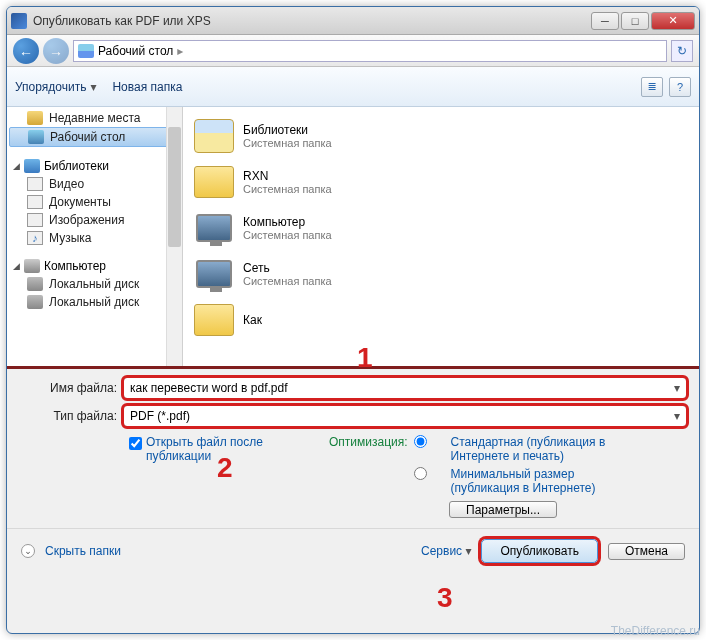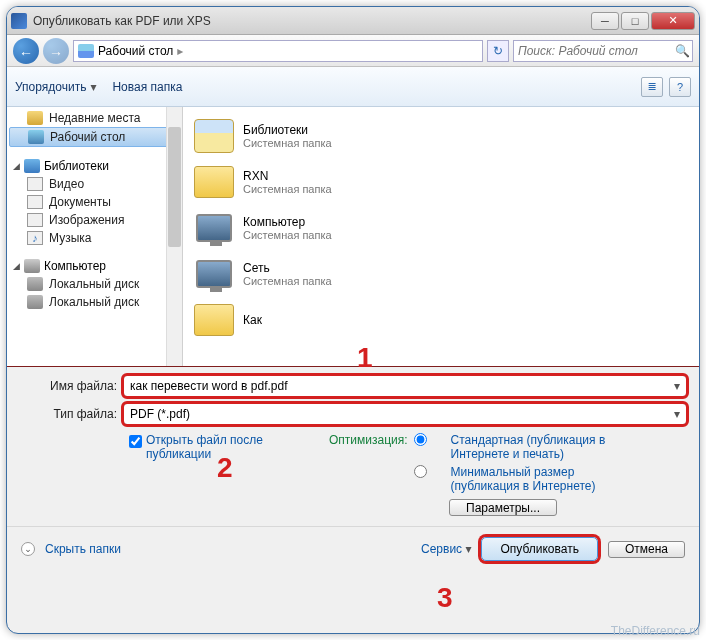--- a/index.html
+++ b/index.html
@@ -1,18 +1,18 @@
 <!DOCTYPE html>
 <html><head>
 <meta charset="utf-8">
 <style>
 * { box-sizing: border-box; margin: 0; padding: 0; font-family: "Segoe UI", Tahoma, sans-serif; font-size: 12px; }
 body { background: #fff; width: 706px; height: 640px; position: relative; }
 
-.window { position: absolute; left: 6px; top: 6px; width: 694px; height: 628px; background: #f0f0f0; border: 1px solid #3a6ea5; border-radius: 12px; box-shadow: 0 0 8px rgba(0,0,0,0.3); overflow: hidden; }
+.window { position: absolute; left: 6px; top: 6px; width: 694px; height: 628px; background: #f0f0f0; border: 1px solid #3a6ea5; border-radius: 6px; box-shadow: 0 0 8px rgba(0,0,0,0.3); overflow: hidden; }
 
 .titlebar { height: 28px; background: linear-gradient(to bottom, #e8e8e8, #d0d0d0); display: flex; align-items: center; padding: 0 4px; border-bottom: 1px solid #aaa; }
 .titlebar .win-icon { width: 16px; height: 16px; background: linear-gradient(135deg,#2b579a,#4a89dc); border-radius: 2px; margin-right: 6px; }
 .titlebar .title { flex: 1; color: #333; }
 .winbtns { display: flex; gap: 2px; }
 .winbtn { width: 28px; height: 18px; background: linear-gradient(to bottom,#f5f5f5,#ddd); border: 1px solid #999; border-radius: 3px; display: flex; align-items: center; justify-content: center; font-size: 11px; color: #333; }
 .winbtn.close { background: linear-gradient(to bottom,#e07070,#c03030); color: #fff; width: 44px; }
 
 .navbar { height: 32px; background: linear-gradient(to bottom,#fafafa,#e8e8e8); display: flex; align-items: center; padding: 2px 6px; gap: 4px; border-bottom: 1px solid #c0c0c0; }
 .navbtn { width: 26px; height: 26px; border-radius: 50%; background: radial-gradient(circle at 30% 30%, #5ba0e0, #2868b0); display: flex; align-items: center; justify-content: center; color: #fff; font-size: 14px; }
@@ -52,21 +52,21 @@
 .filepane { flex: 1; background: #fff; padding: 6px 4px; overflow: hidden; }
 .file-item { display: flex; align-items: center; gap: 8px; padding: 4px 6px; }
 .fbig-icon { width: 42px; height: 38px; display: flex; align-items: center; justify-content: center; }
 .ic-folder-lib { background: linear-gradient(to bottom, #cde3f8 40%, #f7e9a0 40%); border-radius: 4px; width:40px;height:34px; border:1px solid #c0a040; }
 .ic-folder { background: linear-gradient(to bottom, #fce79a, #f0c848); border-radius: 3px; width:40px;height:32px; border:1px solid #c0a040; }
 .ic-monitor { width:36px;height:28px;background:linear-gradient(to bottom,#8ac,#468);border:2px solid #888;border-radius:3px;position:relative; }
 .ic-monitor::after{content:"";position:absolute;bottom:-6px;left:12px;width:12px;height:4px;background:#888;}
 .file-text .fname { color: #000; }
 .file-text .ftype { color: #777; font-size: 11px; }
 
-.bottom { padding: 8px 12px 10px 12px; background: #f0f0f0; border-top: 1px solid #7f1d1d; }
+.bottom { padding: 8px 12px 10px 12px; background: #f0f0f0; border-top: 3px solid #7f1d1d; }
 .field-row { display: flex; align-items: center; margin-bottom: 6px; }
 .field-label { width: 104px; text-align: right; padding-right: 6px; color: #222; }
 .field-input { flex: 1; height: 22px; background: #fff; border: 1px solid #b0b8c0; padding: 0 6px; display: flex; align-items: center; }
 .field-input.combo::after { content: "▾"; color: #555; margin-left: auto; }
 .highlight-red { outline: 3px solid #d42020; outline-offset: -1px; border-radius: 4px; }
 
 .options-row { display: flex; margin-top: 8px; padding-left: 110px; gap: 40px; }
 .checkbox-area { display: flex; align-items: flex-start; gap: 4px; max-width: 160px; }
 .checkbox-area input { margin-top: 2px; }
 .link { color: #0b57a8; }
@@ -108,24 +108,20 @@
 
   <div class="navbar">
     <div class="navbtn">←</div>
     <div class="navbtn fwd">→</div>
     <div class="addressbar">
       <span class="addr-icon"></span>
       <span>Рабочий стол</span>
       <span class="addr-sep">▸</span>
     </div>
     <div class="refreshbtn">↻</div>
-    <div class="searchbox">
-      <input placeholder="Поиск: Рабочий стол" style="">
-      <span class="sicon">🔍</span>
-    </div>
   </div>
 
   <div class="toolbar">
     <div class="toolbtn">
       <span>Упорядочить</span>
         <span style="color:#555">▾</span>
     </div>
     <div class="toolbtn">Новая папка</div>
     <div class="toolbar-right">
       <div class="ticon">≣</div>

